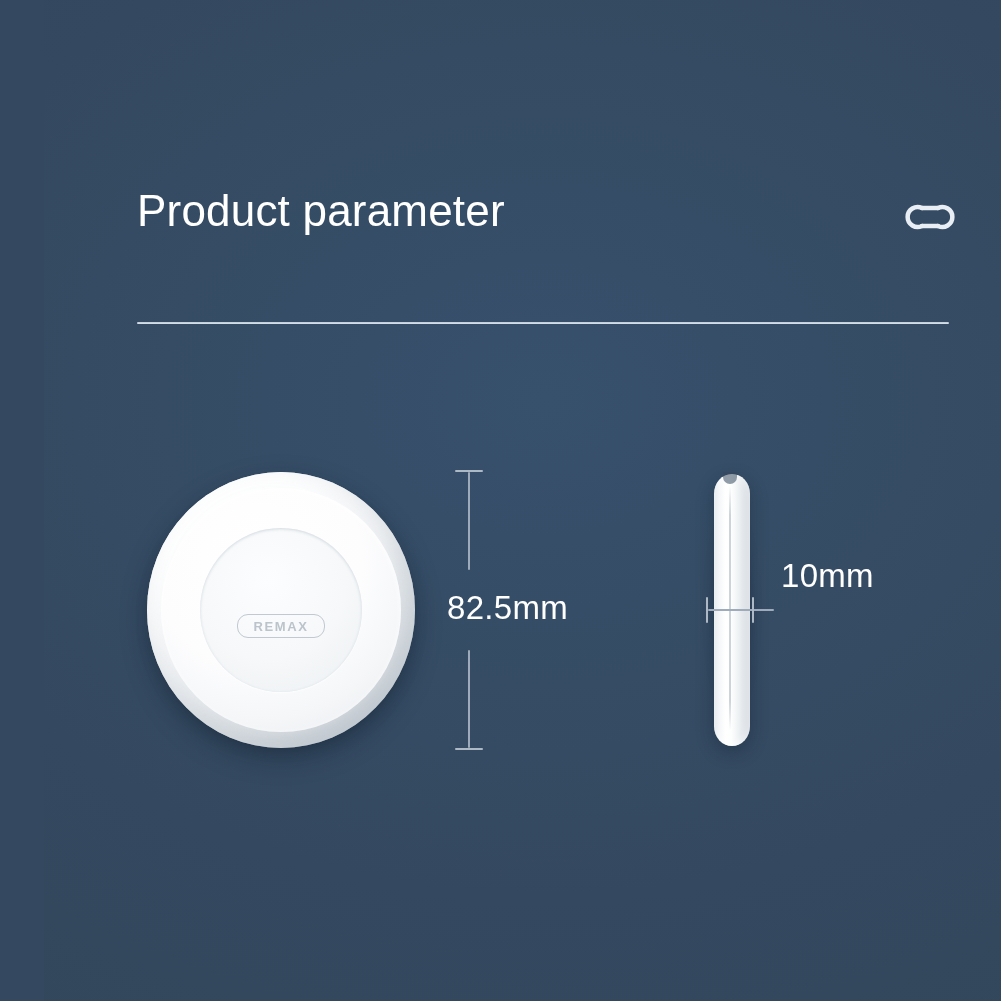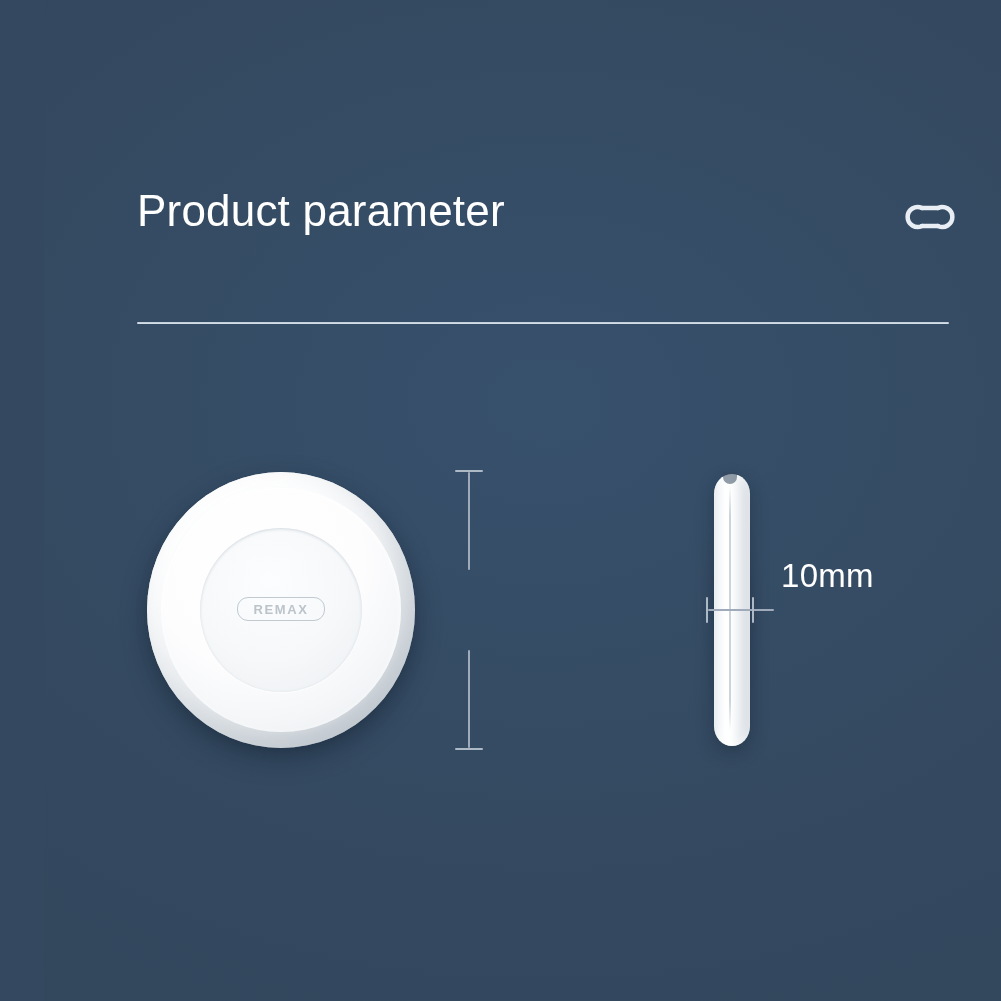--- a/index.html
+++ b/index.html
@@ -101,21 +101,21 @@
     height: 164px;
     border-radius: 50%;
     background: radial-gradient(ellipse 80% 80% at 42% 32%, #fcfdfe 0%, #f6f8f9 60%, #eef1f4 100%);
     box-shadow:
       inset 0 1px 3px rgba(165,178,190,.45),
       0 1px 2px rgba(255,255,255,.8);
   }
   .pad-logo {
     position: absolute;
     left: 50%;
-    top: 127px;
+    top: 144px;
     transform: translateX(-50%);
     width: 86px;
     height: 22px;
     border: 1.6px solid #c2c9d0;
     border-radius: 11px;
     display: flex;
     align-items: center;
     justify-content: center;
     color: #bcc4cb;
     font-size: 13px;
@@ -279,20 +279,21 @@
     <div class="pad-inner"></div>
     <div class="pad-logo">REMAX</div>
   </div>
 
   <div class="dim-v">
     <div class="cap top"></div>
     <div class="seg upper"></div>
     <div class="seg lower"></div>
     <div class="cap bottom"></div>
   </div>
+  <div class="dim-v-label">82.5mm</div>
 
   <div class="bar-wrap">
     <div class="bar-shadow"></div>
     <div class="bar-body"></div>
     <div class="bar-notch"></div>
     <div class="bar-seam"></div>
   </div>
 
   <div class="dim-h">
     <div class="cap left"></div>

